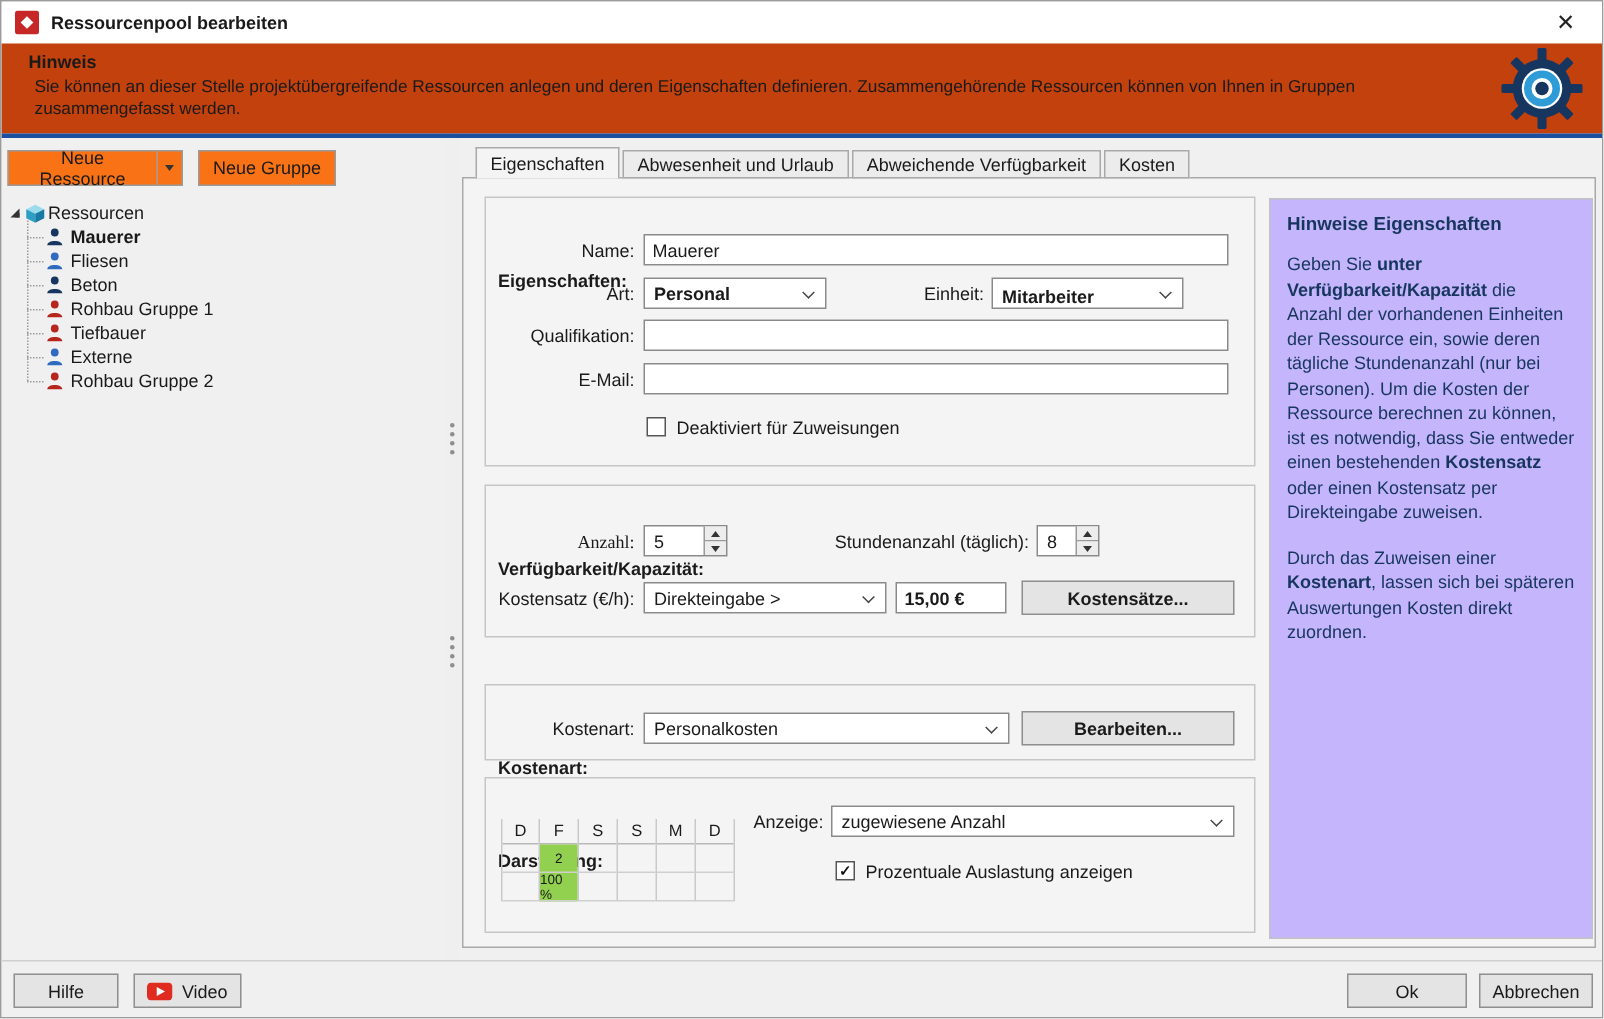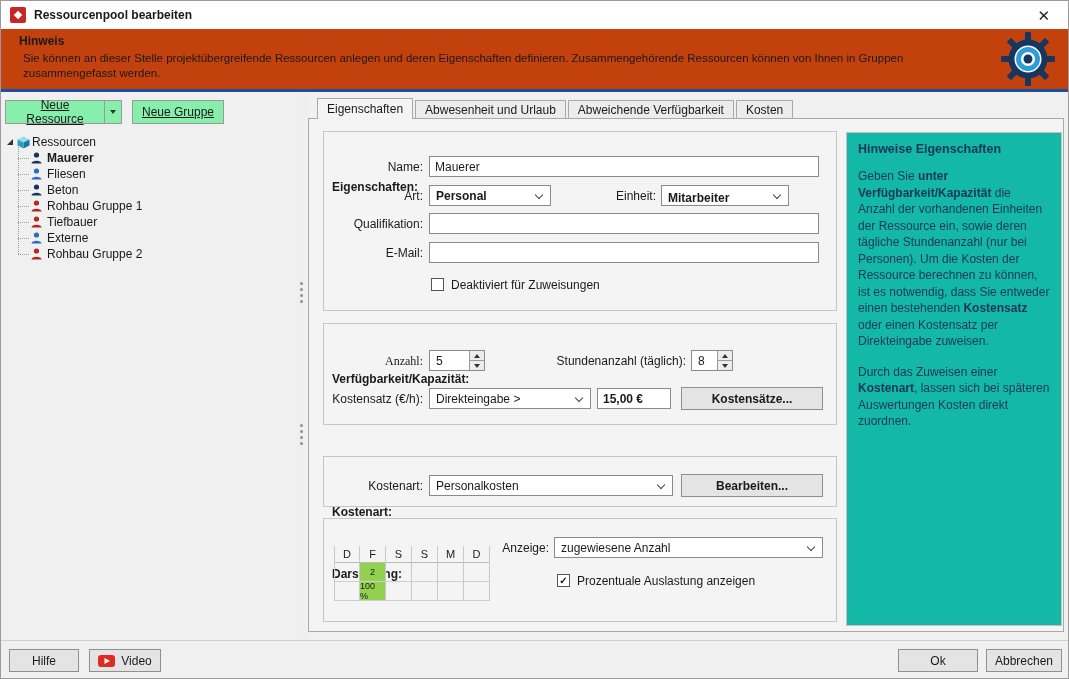--- a/index.html
+++ b/index.html
@@ -15,21 +15,21 @@
   
   .header { position:absolute; top:28px; left:0; right:0; height:60px; background:#c2410c; }
   .header-title { position:absolute; left:18px; top:5px; font-weight:bold; font-size:12px; }
   .header-desc { position:absolute; left:22px; top:22px; width:905px; font-size:11.5px; line-height:15px; }
   .gear-wrap { position:absolute; right:12px; top:2px; width:56px; height:56px; }
   .accent-line { position:absolute; top:88px; left:0; right:0; height:3px; background:#1d4fa1; }
 
   
   .left-panel { position:absolute; left:0; top:91px; width:296px; height:550px; background:#f0f0f0; }
   .toolbar { position:absolute; left:4px; top:8px; display:flex; align-items:center; }
-  .push { background:#86efac; border:1px solid #9a9a9a; font-family:"Liberation Sans",sans-serif; font-size:12px; color:#1a1a1a; display:flex; align-items:center; justify-content:center; cursor:pointer;text-decoration:underline; }
+  .push { background:#f97316; border:1px solid #9a9a9a; font-family:"Liberation Sans",sans-serif; font-size:12px; color:#1a1a1a; display:flex; align-items:center; justify-content:center; cursor:pointer; }
   .btn-main { height:24px; padding:0 10px; width:100px; }
   .btn-arrow { height:24px; width:17px; border-left:none; }
   .btn-group { height:24px; width:92px; margin-left:10px; }
   .tri-down-sm { width:0; height:0; border-left:3.5px solid transparent; border-right:3.5px solid transparent; border-top:4px solid #333; }
 
   .tree { position:absolute; left:6px; top:42px; }
   .tree-root { display:flex; align-items:center; gap:2px; height:16px; cursor:pointer; }
   .expander { width:0; height:0; border:3.5px solid transparent; border-right-color:#333; border-bottom-color:#333; margin-right:2px; }
   .tree-children { position:relative; margin-left:24px; margin-top:0; }
   .tree-children::before { content:""; position:absolute; left:-13px; top:-3px; bottom:8px; border-left:1px dotted #9a9a9a; }
@@ -74,21 +74,21 @@
 
   
   .cal { position:absolute; left:333px; top:545px; display:flex; z-index:3; }
   .cal-col { width:26px; border-right:1px solid #c9c9c9; }
   .cal-col:first-child { border-left:1px solid #c9c9c9; }
   .cal-head { height:17px; display:flex; align-items:center; justify-content:center; font-size:11px; border-bottom:1px solid #b9b9b9; }
   .cal-cell { height:19px; border-bottom:1px solid #cfcfcf; display:flex; align-items:center; justify-content:center; font-size:9px; }
   .cal-cell.green { background:#92d050; }
 
   
-  .help { position:absolute; left:845px; top:131px; width:216px; height:494px; background:#14b8a6; border:1px solid #c2c2c2; padding:9px 11px; color:#17365d; z-index:3; }
+  .help { position:absolute; left:845px; top:131px; width:216px; height:494px; background:#c4b5fd; border:1px solid #c2c2c2; padding:9px 11px; color:#17365d; z-index:3; }
   .help h3 { font-size:12.5px; font-weight:bold; margin-bottom:12px; }
   .help p { font-size:12px; line-height:16.5px; margin-bottom:14px; }
   .help b { font-weight:bold; }
 
   
   .footer { position:absolute; left:0; right:0; bottom:0; height:38px; background:#f0f0f0; border-top:1px solid #cfcfcf; }
 </style>
 </head>
 <body>
 

